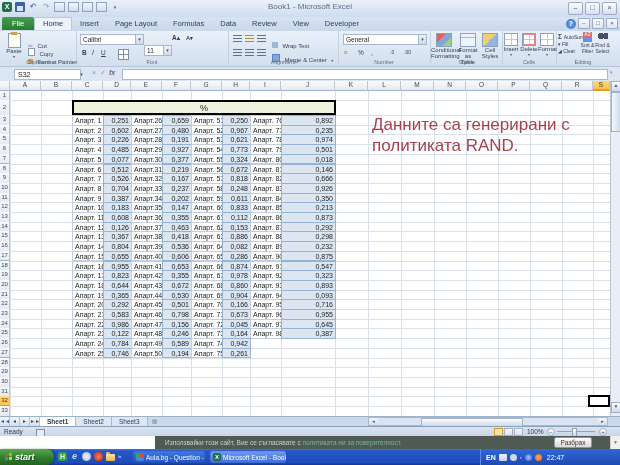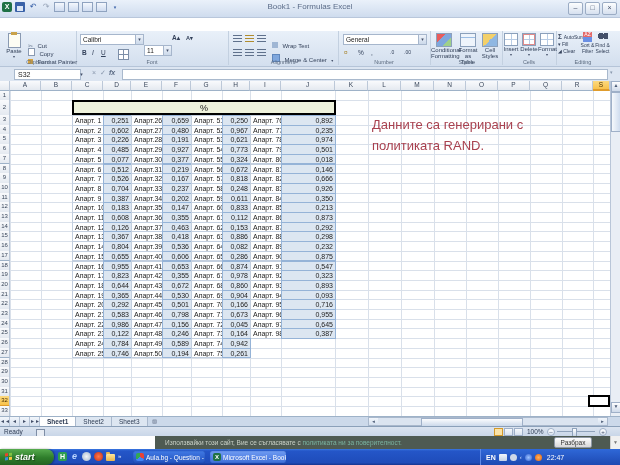--- a/index.html
+++ b/index.html
@@ -59,21 +59,21 @@
   #sheet{left:0;top:81px;width:610px;height:335px;background:#fff;overflow:hidden;}
   .hdr{position:absolute;background:linear-gradient(#f9fafc,#e4e9f0);border-right:1px solid #bcc8d8;border-bottom:1px solid #9eb2c8;
        font-size:6.5px;color:#39465a;text-align:center;box-sizing:border-box;}
   .hdr.sel{background:linear-gradient(#fcd97f,#f8c24b);border-bottom:2px solid #e09c2c;color:#4a3306;}
   .gl{position:absolute;background:#d9e0ea;}
   .cell{position:absolute;box-sizing:border-box;font-size:7px;line-height:9px;white-space:nowrap;overflow:hidden;}
   .cl{background:#fff;border:1px solid #c3cfdf;padding-left:2px;color:#1c1c1c;}
   .cv{background:#dce6f1;border:1px solid #95b3d7;text-align:right;padding-right:2px;color:#1c1c1c;}
   #pct-cell{position:absolute;box-sizing:border-box;background:#eef2dc;border:2px solid #000;text-align:center;font-size:9px;color:#1c1c1c;z-index:3;}
   #active-cell{position:absolute;box-sizing:border-box;background:#fff;border:2px solid #000;z-index:3;}
-  #annotation{position:absolute;left:372px;top:33px;z-index:4;font-size:13px;line-height:21px;color:#a8414f;}
+  #annotation{position:absolute;left:372px;top:33px;z-index:4;font-size:17px;line-height:21px;color:#a8414f;}
   
   #vscroll{left:610px;top:81px;width:10px;height:335px;background:#e9eef5;border-left:1px solid #b9c6d8;box-sizing:border-box;}
   .sbtn{position:absolute;left:0;width:10px;height:11px;background:linear-gradient(#fdfdfe,#cfdaea);border:1px solid #9fb0c8;box-sizing:border-box;
         font-size:5px;text-align:center;color:#4a5b76;}
   #vthumb{position:absolute;left:0;top:11px;width:10px;height:40px;background:linear-gradient(90deg,#f6f9fc,#cfdcee);border:1px solid #9fb0c8;box-sizing:border-box;}
   
   #tabbar{left:0;top:416px;width:620px;height:10px;background:#ccd9ea;border-top:1px solid #9eb2c8;}
   .navbtn{float:left;width:9px;height:9px;font-size:5px;line-height:9px;text-align:center;color:#44506a;background:linear-gradient(#f2f6fb,#d5e0ef);border-right:1px solid #b6c3d6;}
   .sheettab{float:left;height:9px;line-height:9px;padding:0 7px;font-size:6.5px;color:#2e3c54;background:#dde6f1;border-right:1px solid #a9b8cc;}
   .sheettab.active{background:#fff;font-weight:bold;}
@@ -138,28 +138,47 @@
       <div class="qat-ic xlogo">X</div>
       <div class="qat-ic floppy"></div>
       <div class="qat-ic">↶</div>
       <div class="qat-ic" style="color:#9aa7ba">↷</div>
       <div class="winic"></div>
       <div class="winic"></div>
       <div class="winic"></div>
       <div class="winic"></div>
       <div class="qat-ic" style="font-size:5px">▾</div>
     </div>
-    <div id="title-text">Book1  -  Formulas Excel</div>
+    <div id="title-text">Book1  -  Microsoft Excel</div>
     <div class="winctl" style="right:3px">
       <div class="wbtn">–</div>
       <div class="wbtn">□</div>
       <div class="wbtn">×</div>
     </div>
   </div>
 
+  <div class="abs" id="tabrow">
+    <div class="rtab file">File</div>
+    <div id="rtabs">
+        <div class="rtab active">Home</div>
+        <div class="rtab">Insert</div>
+        <div class="rtab">Page Layout</div>
+        <div class="rtab">Formulas</div>
+        <div class="rtab">Data</div>
+        <div class="rtab">Review</div>
+        <div class="rtab">View</div>
+        <div class="rtab">Developer</div>
+      </div>
+    <div id="tabrow-right">
+      <div class="help-ic">?</div>
+      <div class="mini-wbtn">–</div>
+      <div class="mini-wbtn">□</div>
+      <div class="mini-wbtn">×</div>
+    </div>
+  </div>
 
   <div class="abs" id="ribbon">
 
     <div class="rgroup" style="left:0;width:76px">
       <div class="abs" style="left:4px;top:2px;width:20px;text-align:center">
         <div style="width:11px;height:13px;margin:0 auto;border:1px solid #8a9ab2;background:#fdfdf4;position:relative">
           <div style="position:absolute;left:2px;top:-2px;width:6px;height:3px;background:#c9a24a"></div>
         </div>
         <div class="rtxt">Paste</div>
         <div style="font-size:4px;color:#44506a">▾</div>

